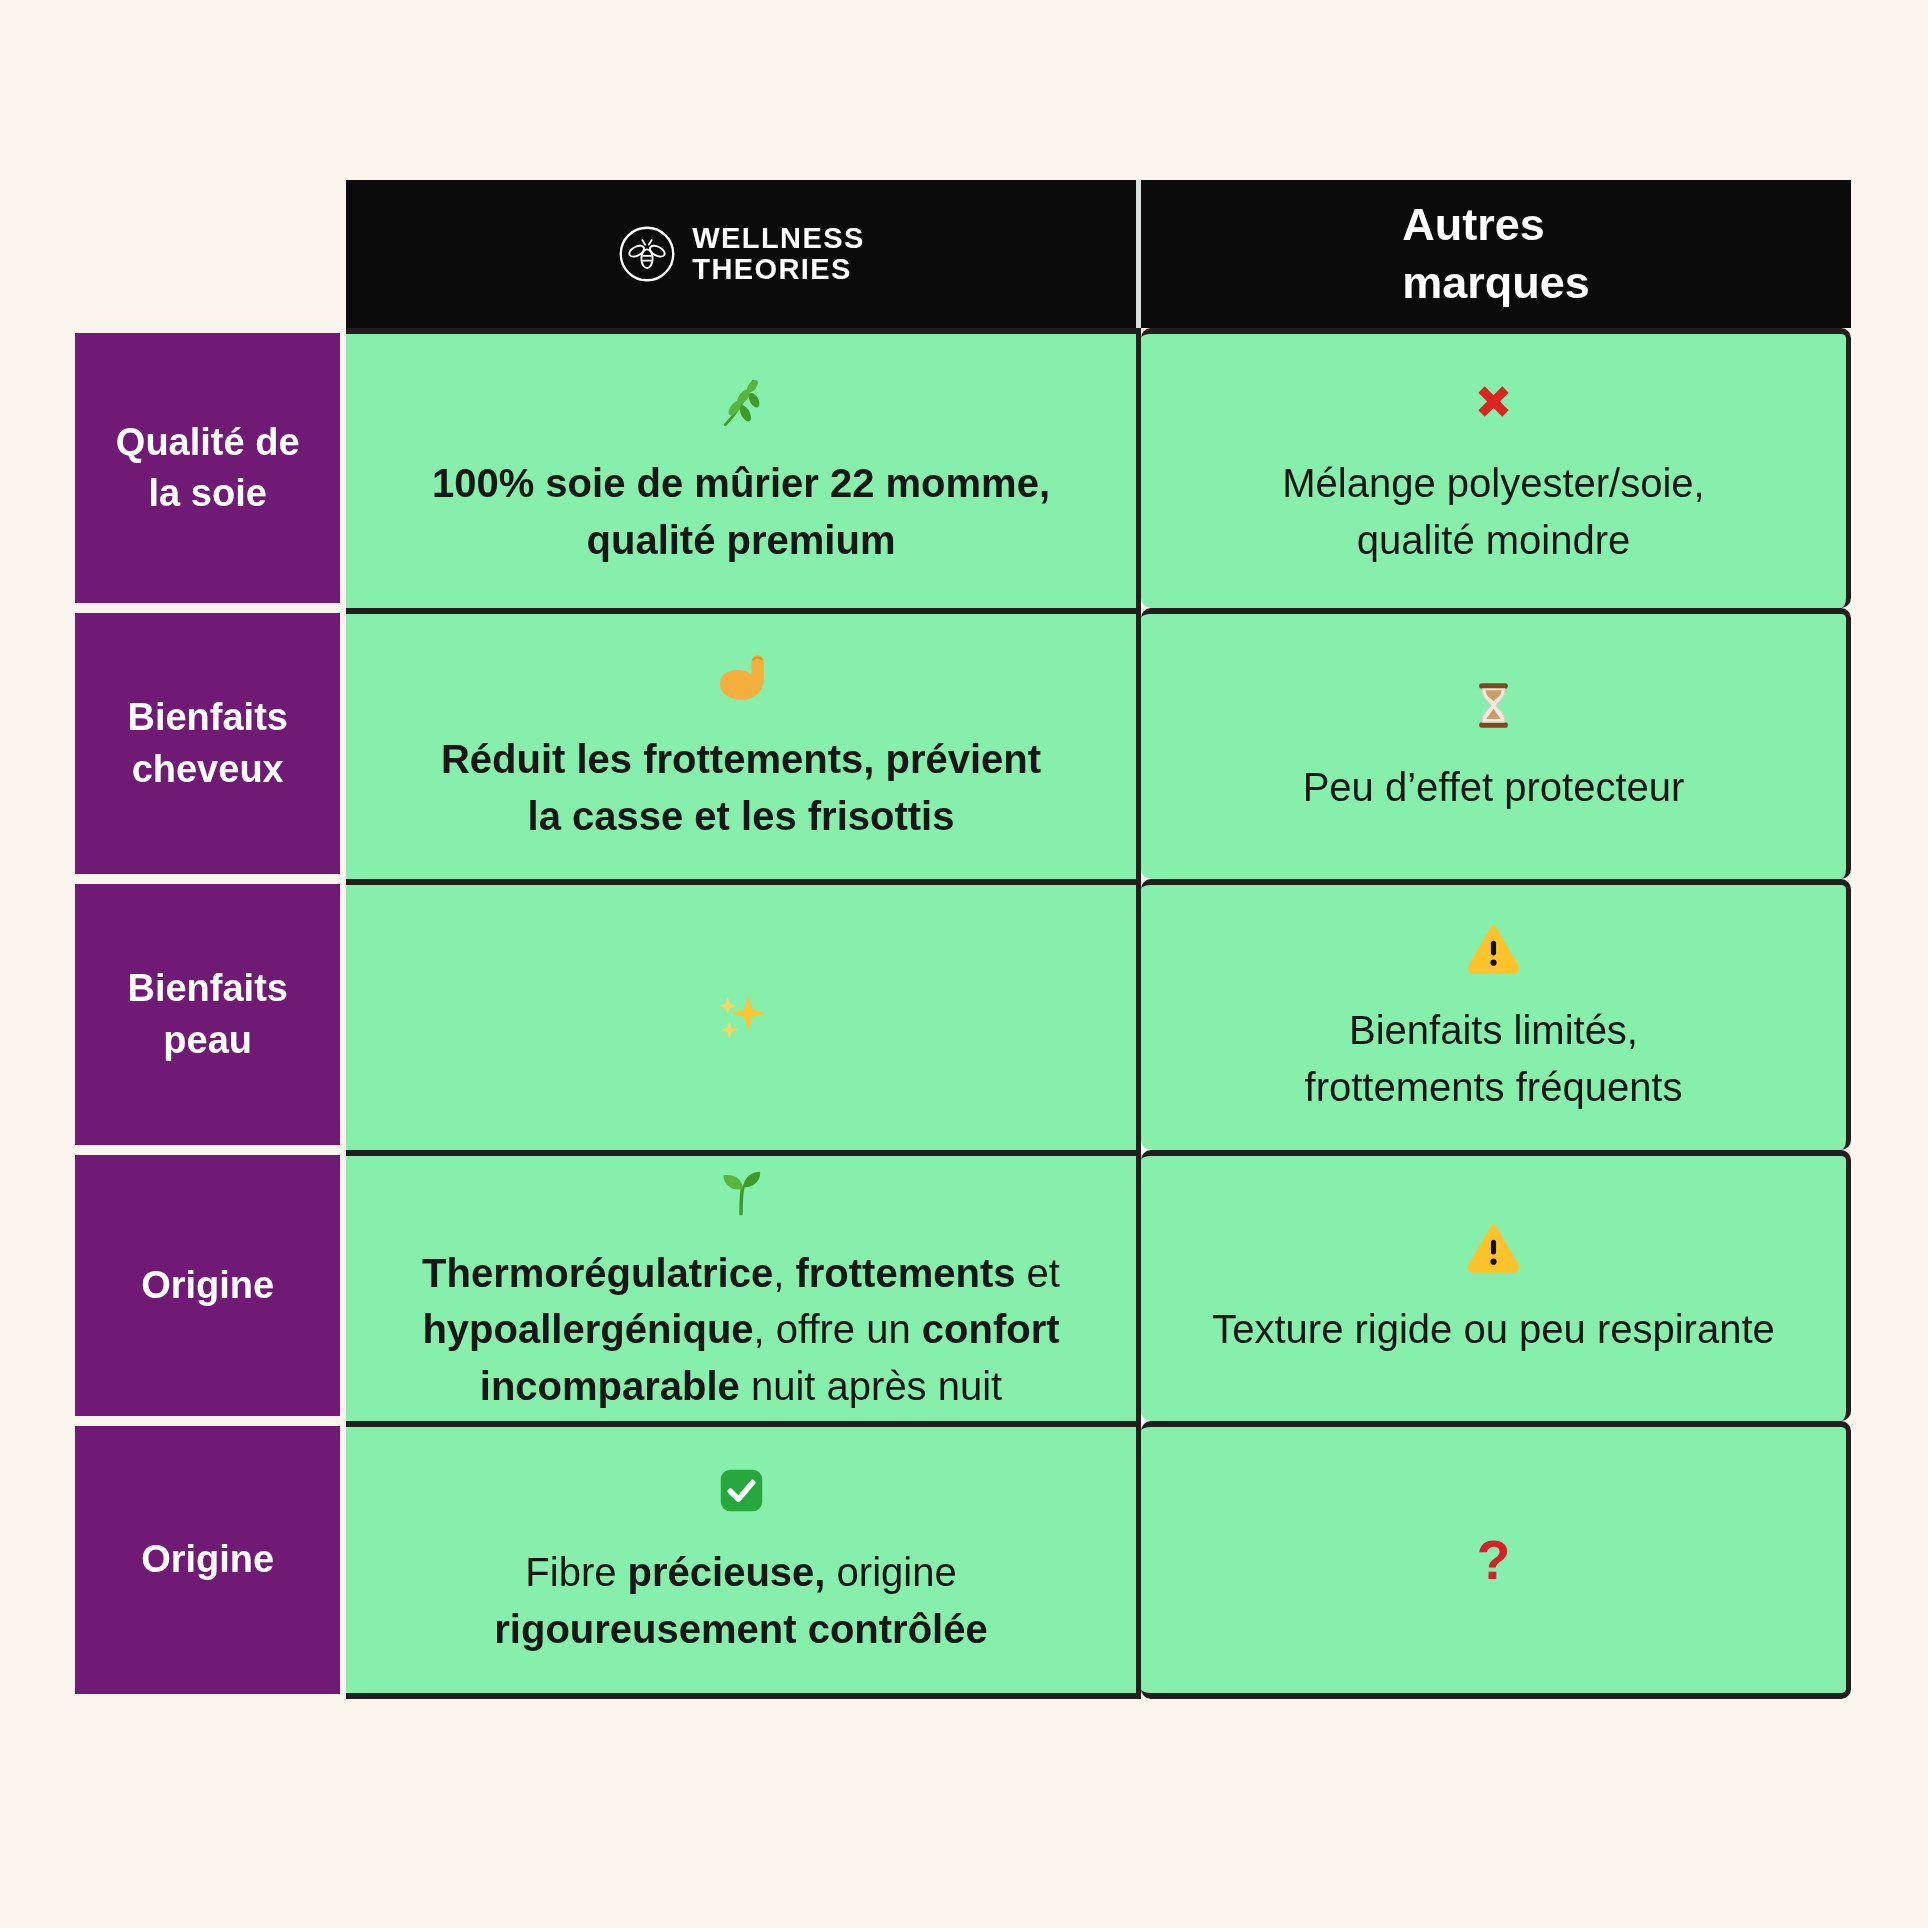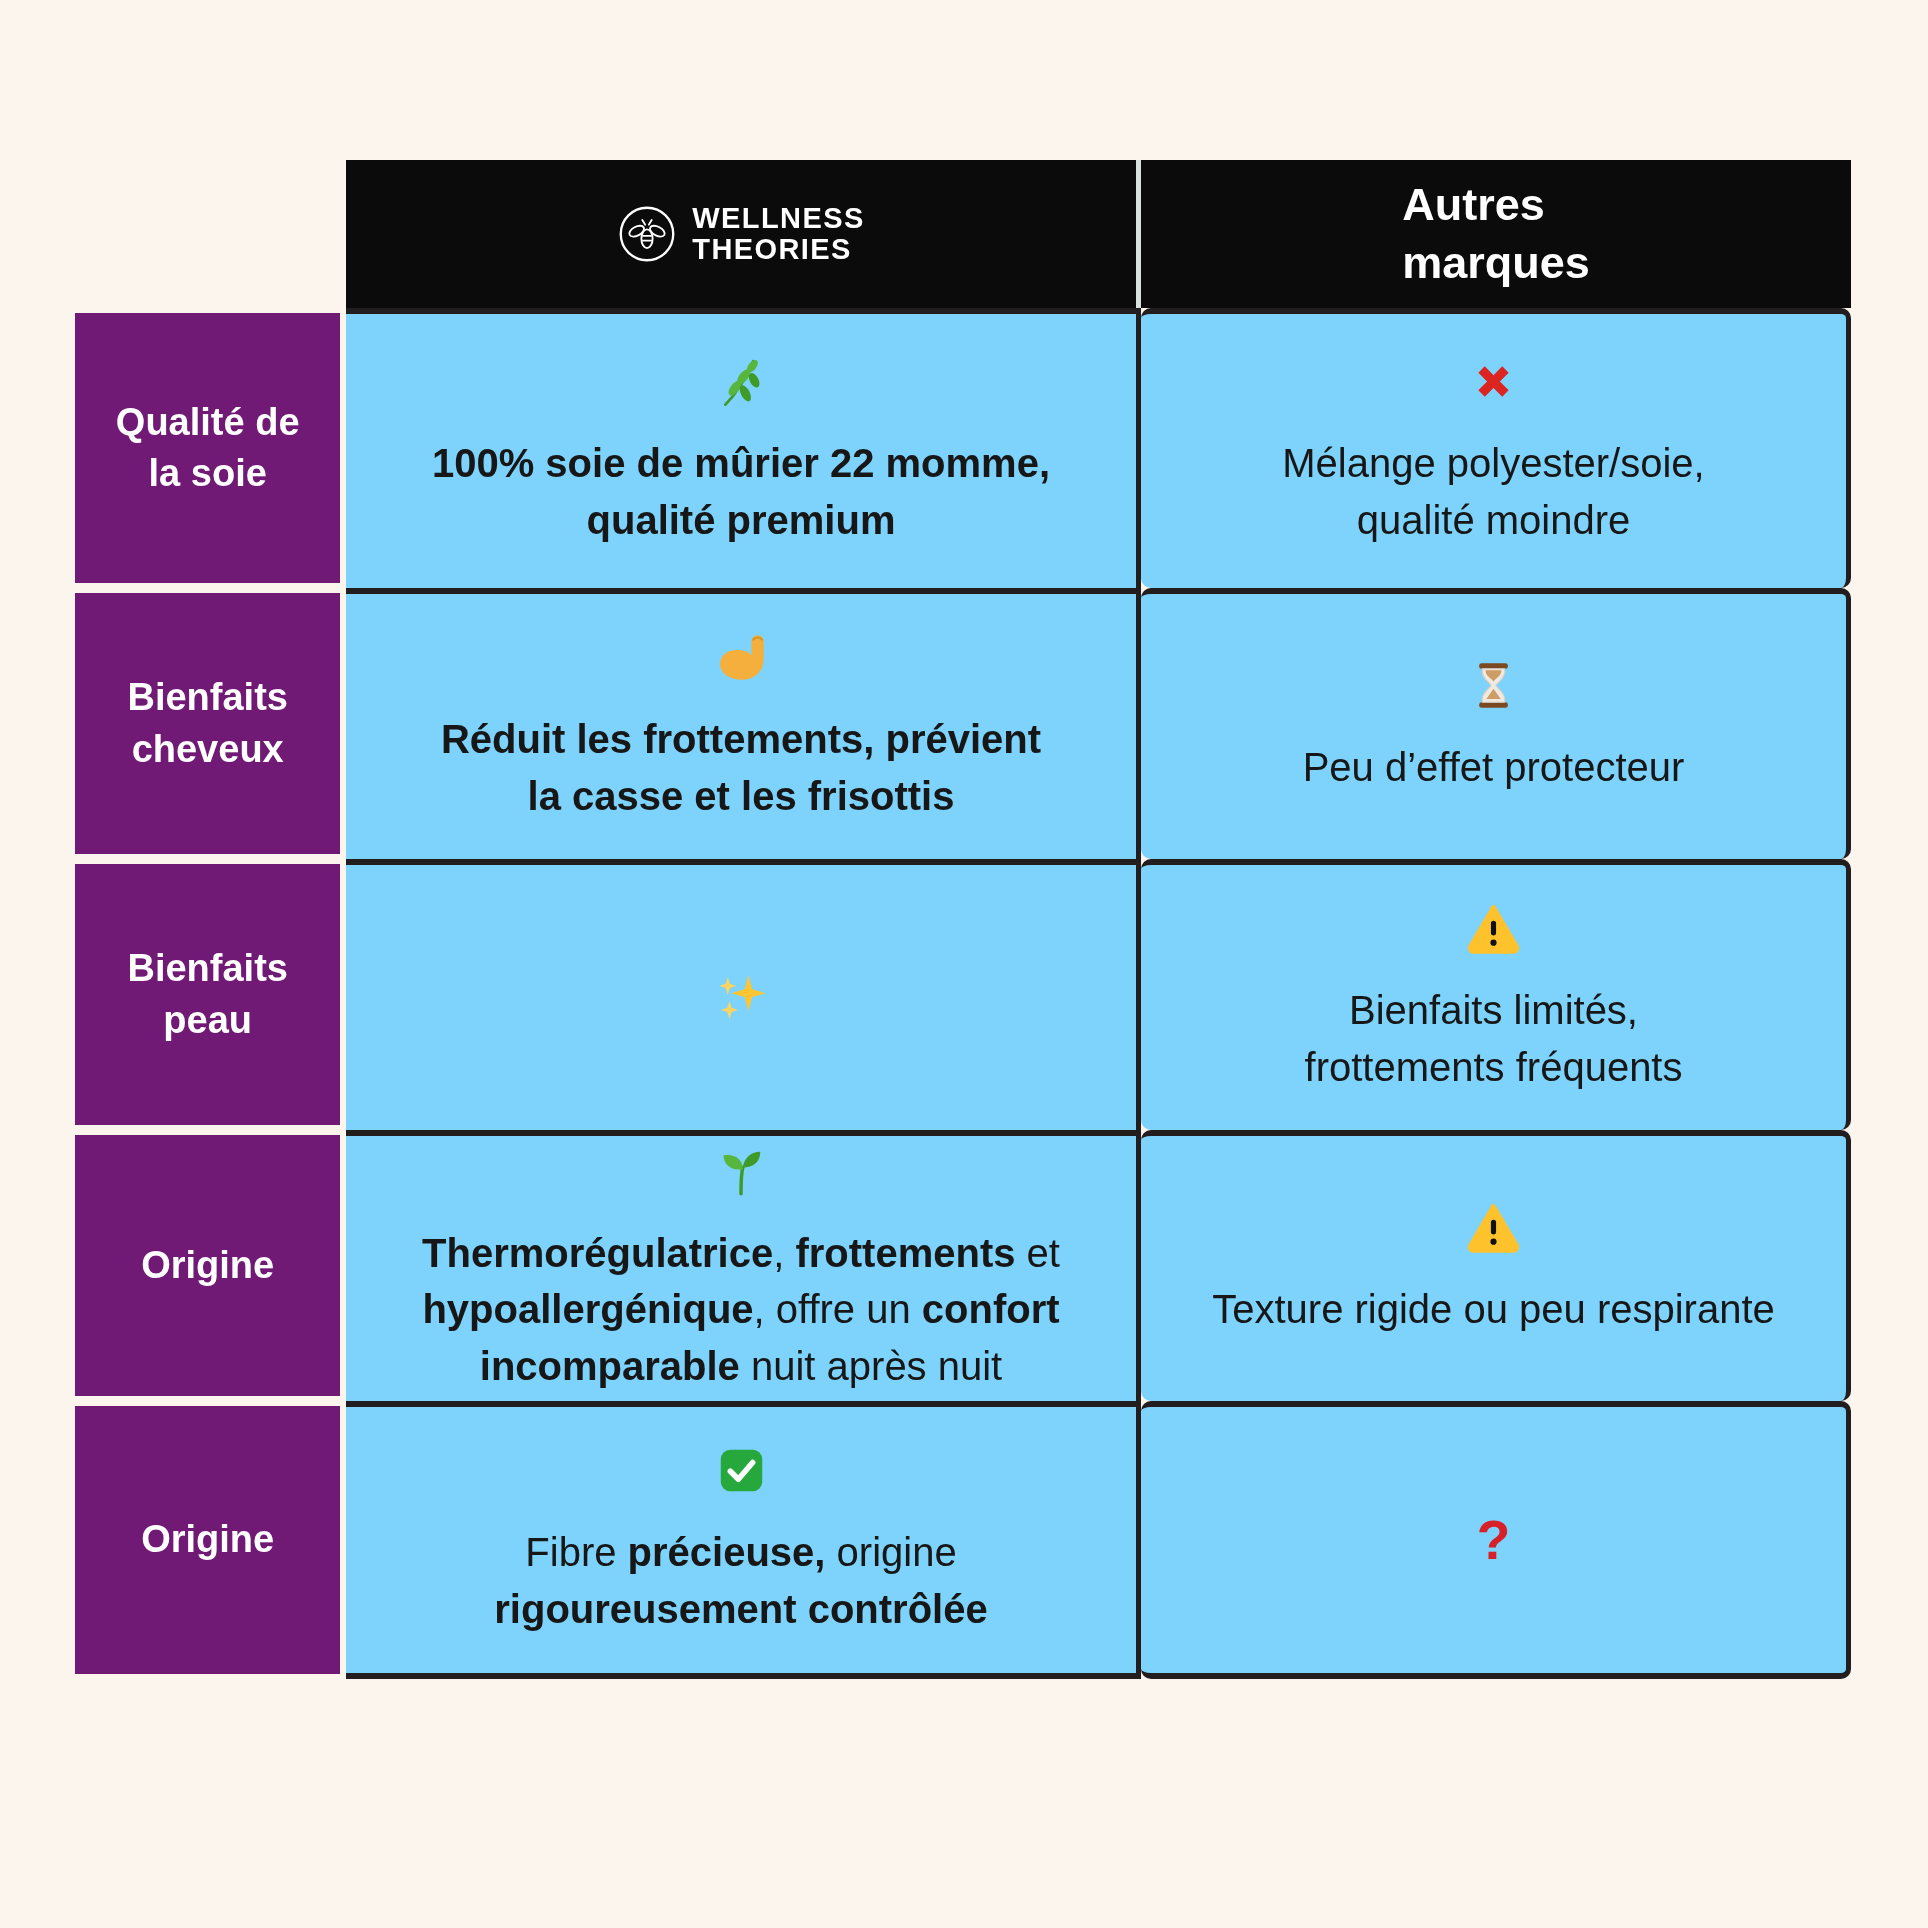--- a/index.html
+++ b/index.html
@@ -5,21 +5,21 @@
   html,body{margin:0;padding:0;}
   body{
     width:1928px;height:1928px;
     background:#FBF5EE;
     font-family:"Liberation Sans",sans-serif;
     color:#171717;
     position:relative;
     overflow:hidden;
   }
   .table{
-    position:absolute;left:75px;top:160px;
+    position:absolute;left:75px;top:180px;
     display:grid;
     grid-template-columns:271px 795px 710px;
     grid-template-rows:148px 280px 271px 271px 271px 278px;
   }
   
   .hcell{
     background:#0B0B0B;
     display:flex;align-items:center;justify-content:center;
   }
   .hcell.c2{border-right:5.6px solid #D9E1DE;}
@@ -27,21 +27,21 @@
   
   .lcell{padding:4.7px 5.6px 4.7px 0;background:transparent;}
   .lblock{
     height:100%;background:#701a75;
     display:flex;align-items:center;justify-content:center;
     color:#FFFFFF;font-weight:700;font-size:38px;line-height:1.35;
     text-align:center;white-space:pre-line;
   }
   
   .cell{
-    background:#7dd3fc;
+    background:#86efac;
     border-top:6.6px solid #221E1F;
     display:flex;flex-direction:column;align-items:center;justify-content:center;
     gap:24.5px;padding:5.6px 11.3px;text-align:center;
   }
   .cell.c2{border-right:5.6px solid #221E1F;}
   .cell.c3{border-right:5.6px solid #221E1F;border-radius:10px;}
   .cell.last{border-bottom:6.6px solid #221E1F;}
   .txt{font-size:40px;line-height:1.42;white-space:pre-line;font-weight:400;}
   .txt .bold{font-weight:700;}
   .icon{height:58px;display:flex;align-items:center;justify-content:center;}

